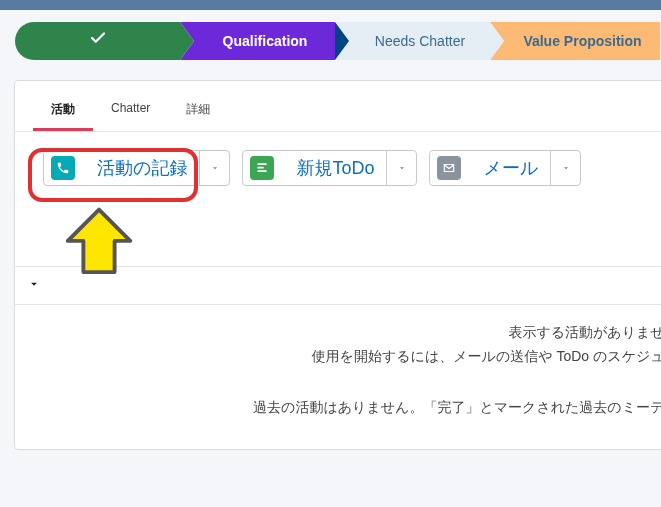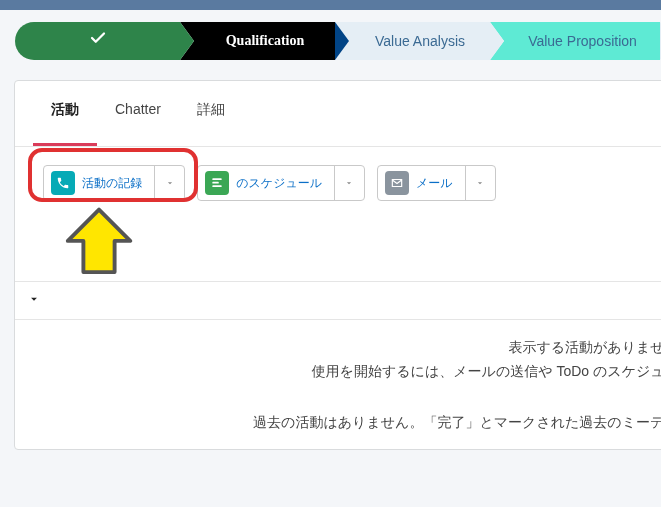--- a/index.html
+++ b/index.html
@@ -61,40 +61,40 @@
     .path-stage.first::before { display: none; }
     .stage-complete {
       background: #2e844a;
       color: #fff;
       width: 165px;
       border-top-left-radius: 19px;
       border-bottom-left-radius: 19px;
     }
     .stage-complete::after { border-left: 14px solid #2e844a; }
     .stage-current {
-      background: #000000;
+      background: #6d28d9;
       color: #fff;
       font-weight: 600;
       width: 155px;
       padding-left: 15px;
-      font-family: Liberation Serif, serif;
     }
     .stage-current::after { border-left: 14px solid #014486; }
     .stage-next {
       background: #e5eef5;
       color: #3b6a93;
       width: 155px;
       padding-left: 15px;
     }
     .stage-next::after { border-left: 14px solid #e5eef5; }
     .stage-next2 {
-      background: #5eead4;
+      background: #fdba74;
       color: #3b6a93;
       width: 170px;
       padding-left: 15px;
+      font-weight: bold;
     }
     .stage-next2::after { border-left: 14px solid #e5eef5; }
     .check-icon {
       display: inline-block;
       vertical-align: middle;
     }
 
     
     .panel {
       background: #fff;
@@ -107,22 +107,22 @@
     }
 
     
     .tabs {
       display: flex;
       padding: 0 18px;
       border-bottom: 1px solid #e5e5e5;
       margin-top: 8px;
     }
     .tab {
-      padding: 12px 18px 24px;
-      font-size: 14px;
+      padding: 12px 18px 10px;
+      font-size: 12px;
       color: #444;
       cursor: pointer;
       border-bottom: 3px solid transparent;
     }
     .tab.active {
       font-weight: 700;
       color: #222;
       border-bottom-color: #da3c5a;
     }
 
@@ -138,25 +138,25 @@
       border: 1px solid #c9c9c9;
       border-radius: 4px;
       height: 36px;
       background: #fff;
       overflow: hidden;
       align-items: stretch;
     }
     .action-main {
       display: inline-flex;
       align-items: center;
-      gap: 7px;
+      gap: 22px;
       padding: 0 12px 0 7px;
       cursor: pointer;
       color: #0b6fc7;
-      font-size: 12px;
+      font-size: 18px;
     }
     .action-dd {
       width: 30px;
       border-left: 1px solid #c9c9c9;
       display: inline-flex;
       align-items: center;
       justify-content: center;
       cursor: pointer;
       color: #888;
     }
@@ -238,21 +238,21 @@
     <span class="check-icon">
       <svg width="18" height="18" viewBox="0 0 24 24" fill="none" stroke="#fff" stroke-width="3" stroke-linecap="round" stroke-linejoin="round">
           <polyline points="20 6 9 17 4 12"></polyline>
         </svg>
     </span>
   </div>
   <div class="path-stage stage-current">
     <span>Qualification</span>
   </div>
   <div class="path-stage stage-next">
-    <span>Value Analysis</span>
+    <span>Needs Chatter</span>
   </div>
   <div class="path-stage stage-next2">
     <span>Value Proposition</span>
   </div>
 </div>
 
 <div class="panel">
 
   <div class="tabs">
     <div class="tab active">
@@ -288,21 +288,21 @@
 
     <div class="action-group">
       <div class="action-main">
         <span class="action-icon ic-green">
           <svg width="14" height="14" viewBox="0 0 24 24" fill="#fff">
               <rect x="4" y="4" width="16" height="3" rx="1"></rect>
               <rect x="4" y="10" width="11" height="3" rx="1"></rect>
               <rect x="4" y="16" width="16" height="3" rx="1"></rect>
             </svg>
         </span>
-        <span>のスケジュール</span>
+        <span>新規ToDo</span>
       </div>
       <div class="action-dd">
         <span>
           <svg width="10" height="10" viewBox="0 0 24 24" fill="#888">
               <path d="M7 10l5 5 5-5z"></path>
             </svg>
         </span>
       </div>
     </div>
 

